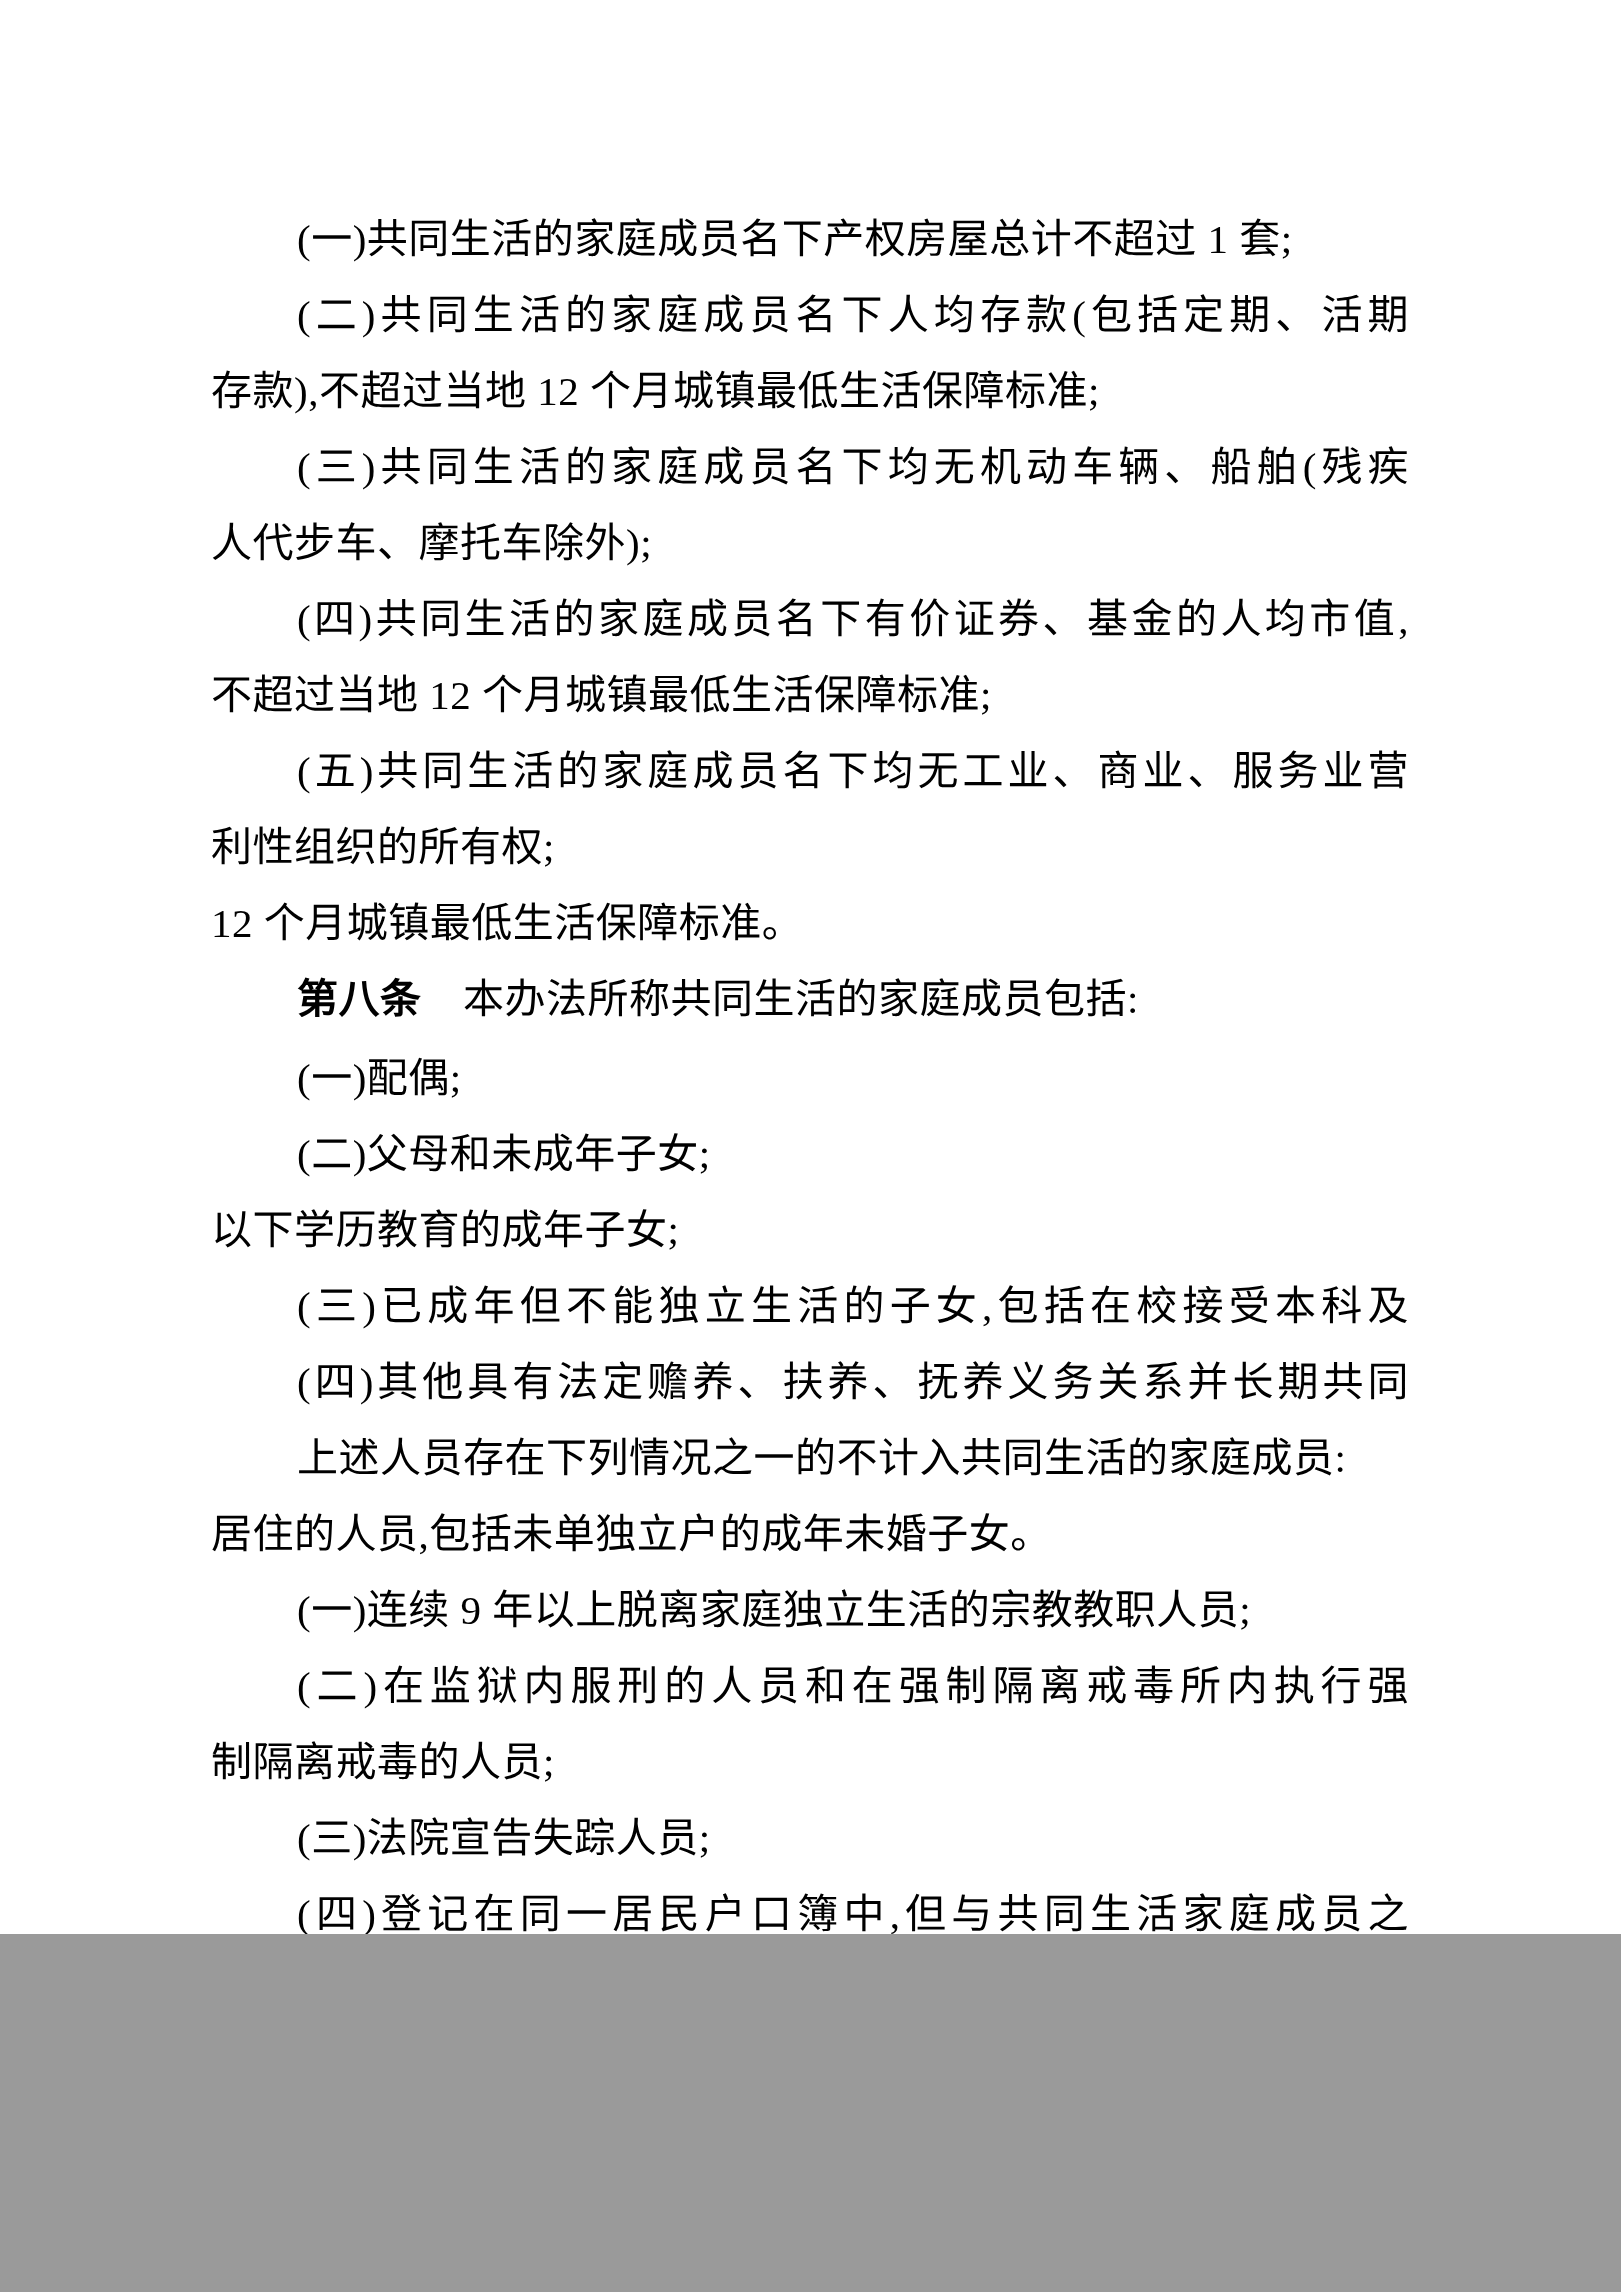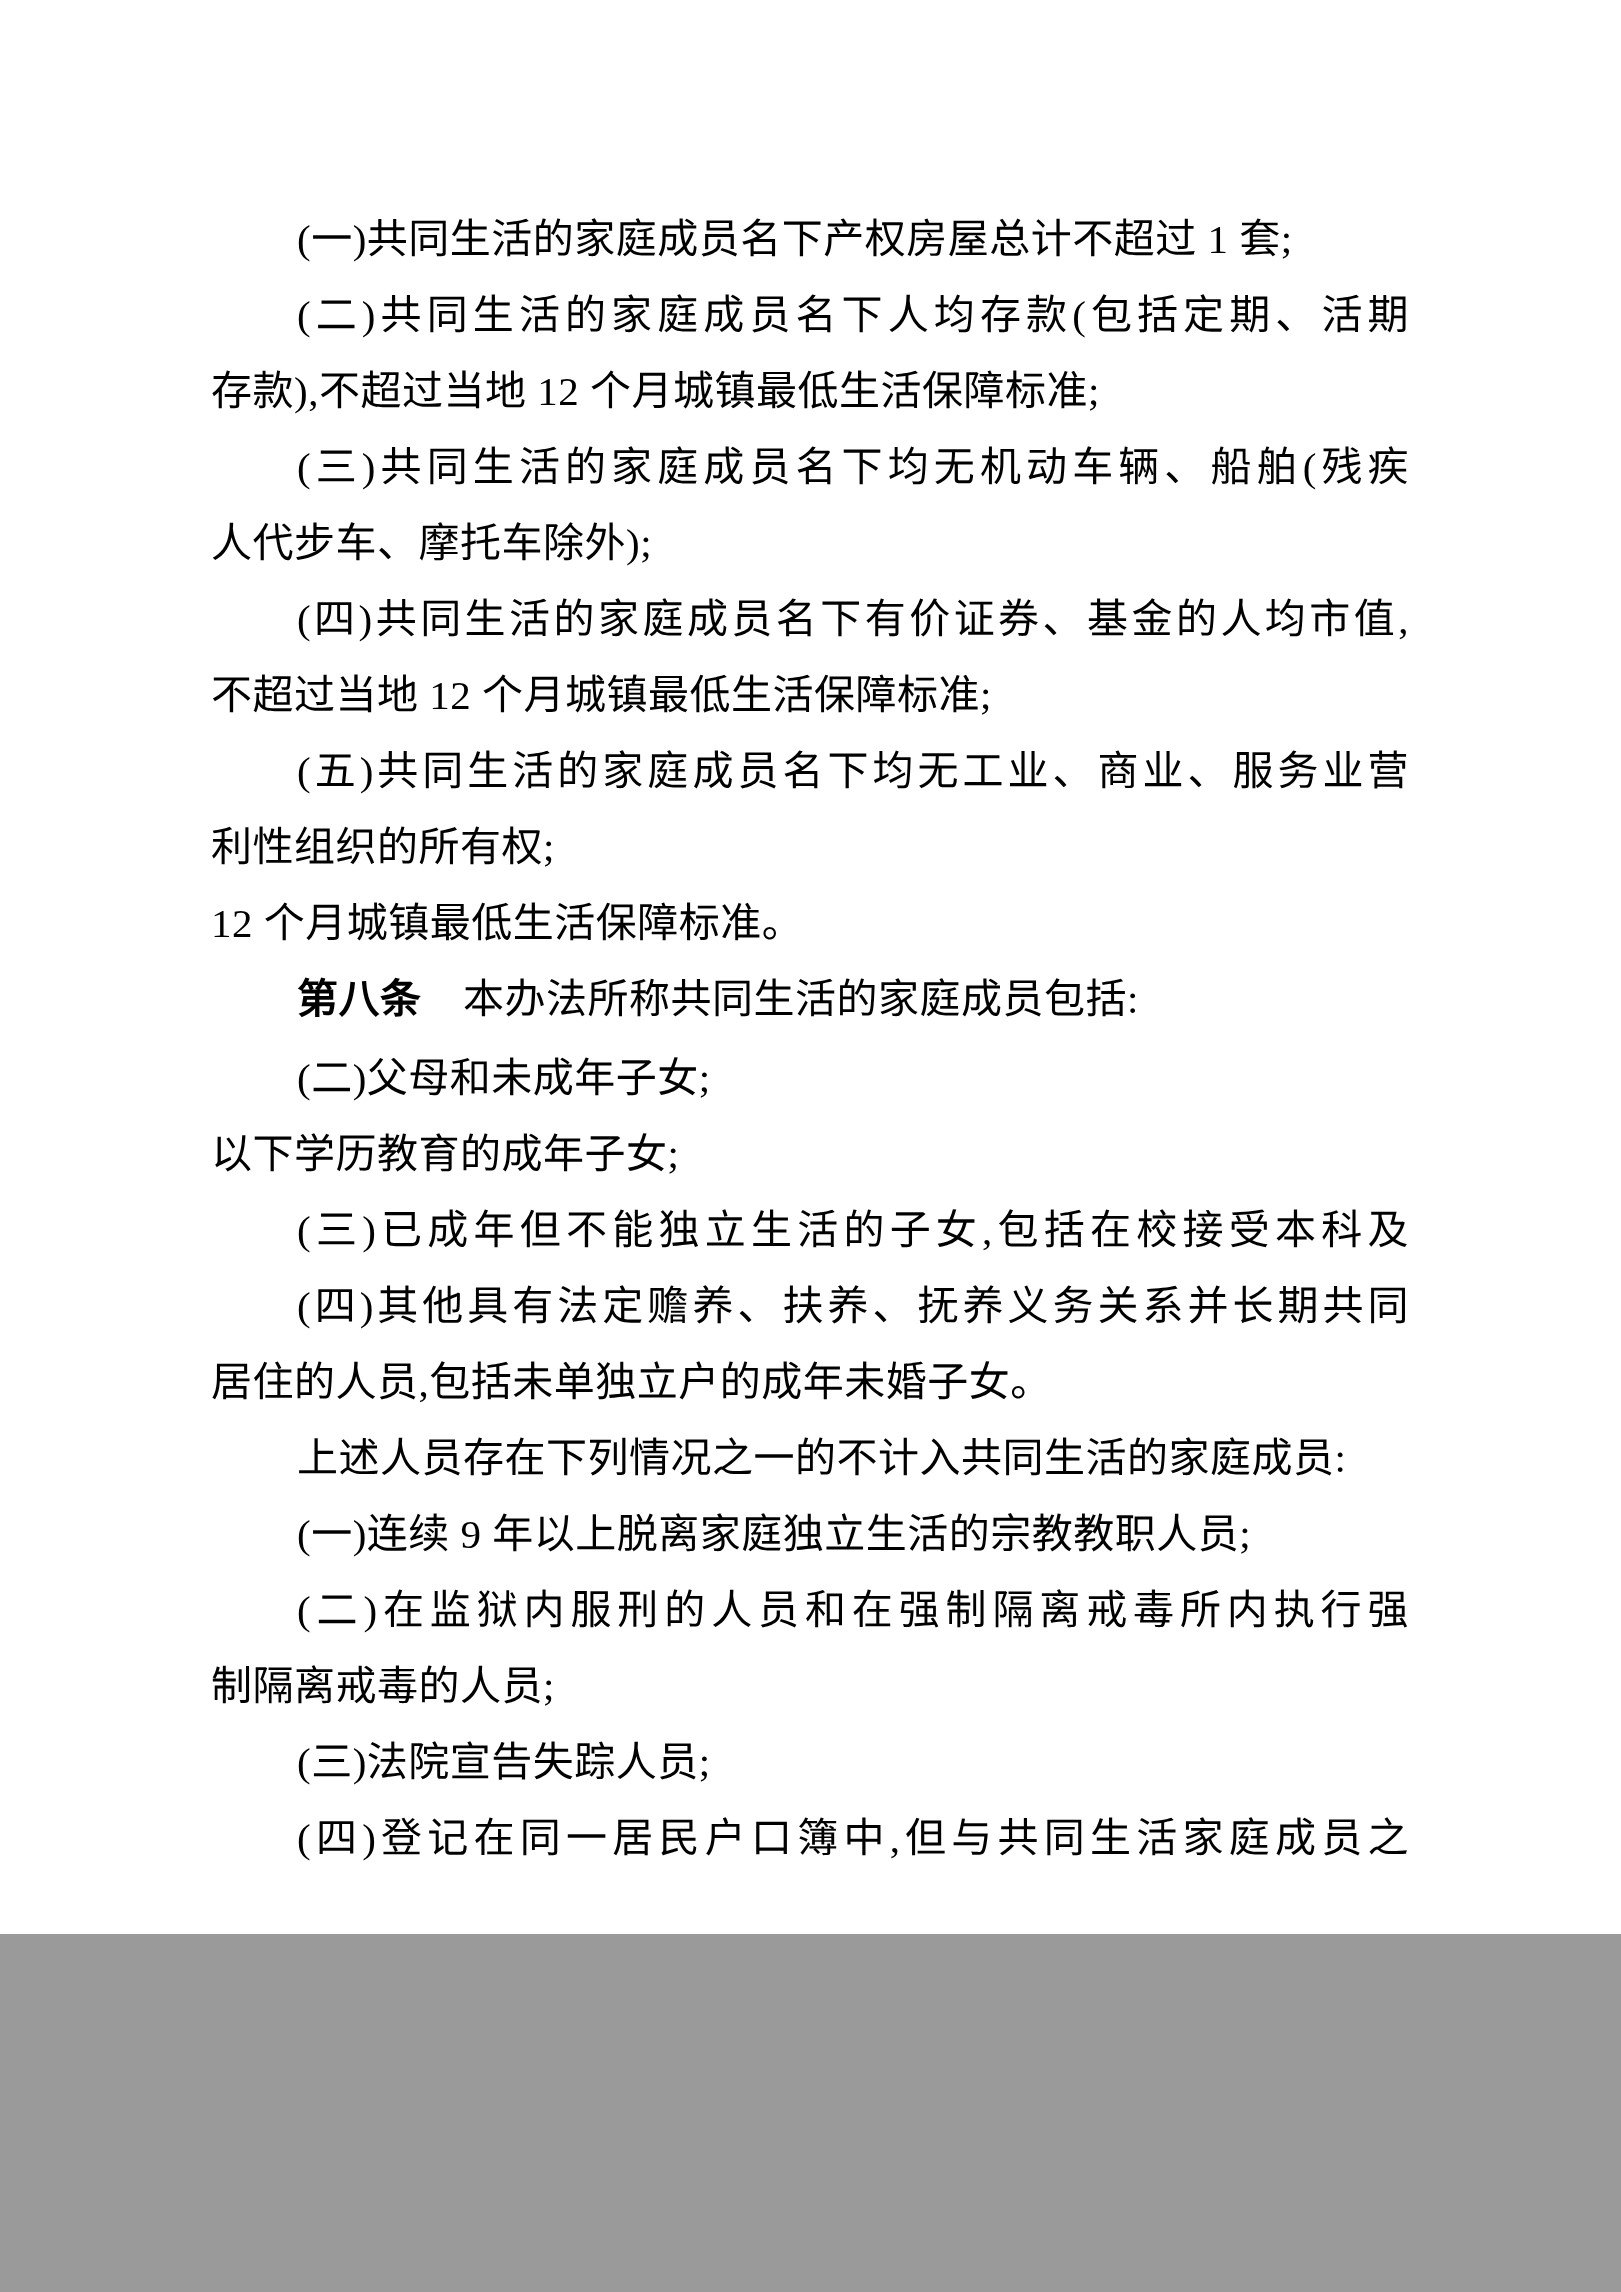--- a/index.html
+++ b/index.html
@@ -62,26 +62,27 @@
       <div class="line first fill">(二)共同生活的家庭成员名下人均存款(包括定期、活期</div>
       <div class="line">存款),不超过当地 12 个月城镇最低生活保障标准;</div>
       <div class="line first fill">(三)共同生活的家庭成员名下均无机动车辆、船舶(残疾</div>
       <div class="line">人代步车、摩托车除外);</div>
       <div class="line first fill">(四)共同生活的家庭成员名下有价证券、基金的人均市值,</div>
       <div class="line">不超过当地 12 个月城镇最低生活保障标准;</div>
       <div class="line first fill">(五)共同生活的家庭成员名下均无工业、商业、服务业营</div>
       <div class="line">利性组织的所有权;</div>
       <div class="line">12 个月城镇最低生活保障标准。</div>
       <div class="line first"><strong class="lead">第八条</strong>　本办法所称共同生活的家庭成员包括:</div>
+      <div class="line first">(一)配偶;</div>
       <div class="line first">(二)父母和未成年子女;</div>
       <div class="line">以下学历教育的成年子女;</div>
       <div class="line first fill">(三)已成年但不能独立生活的子女,包括在校接受本科及</div>
       <div class="line first fill">(四)其他具有法定赡养、扶养、抚养义务关系并长期共同</div>
+      <div class="line first">上述人员存在下列情况之一的不计入共同生活的家庭成员:</div>
       <div class="line">居住的人员,包括未单独立户的成年未婚子女。</div>
-      <div class="line first">上述人员存在下列情况之一的不计入共同生活的家庭成员:</div>
       <div class="line first">(一)连续 9 年以上脱离家庭独立生活的宗教教职人员;</div>
       <div class="line first fill">(二)在监狱内服刑的人员和在强制隔离戒毒所内执行强</div>
       <div class="line">制隔离戒毒的人员;</div>
       <div class="line first">(三)法院宣告失踪人员;</div>
       <div class="line first fill">(四)登记在同一居民户口簿中,但与共同生活家庭成员之</div>
     </main>
   <footer class="page-footer">
     <span>— 6 —</span>
   </footer>
 </div>

